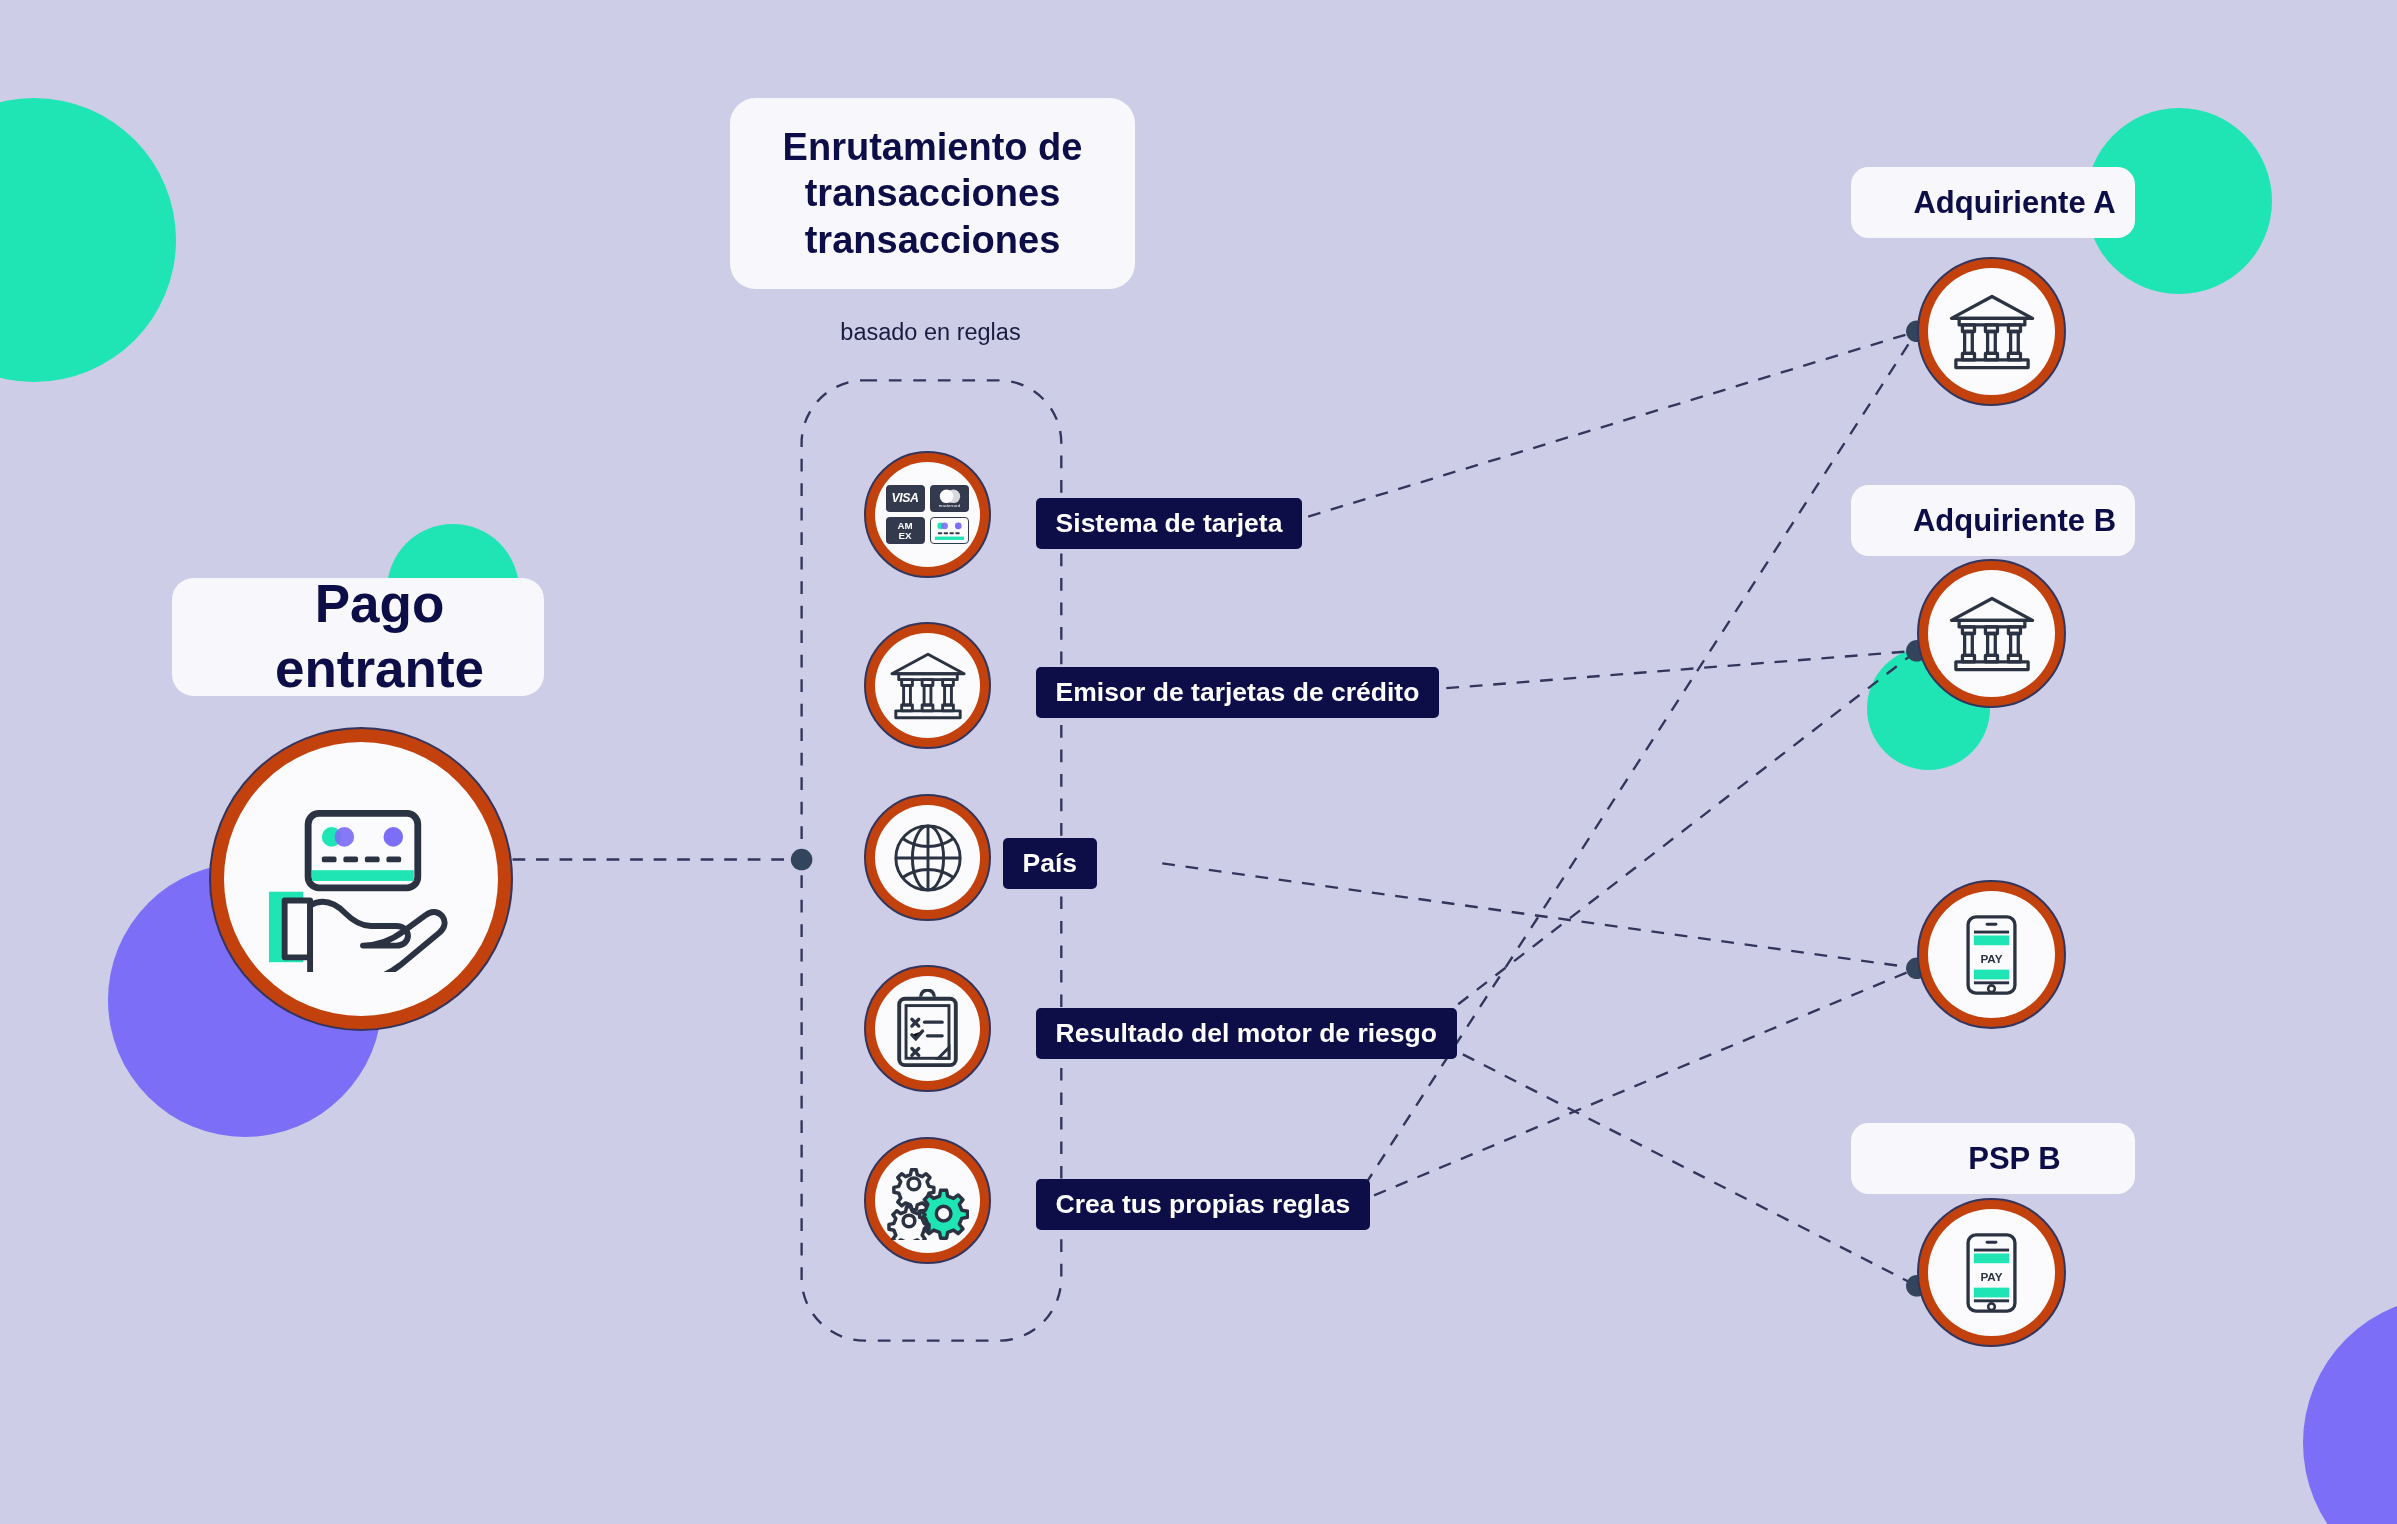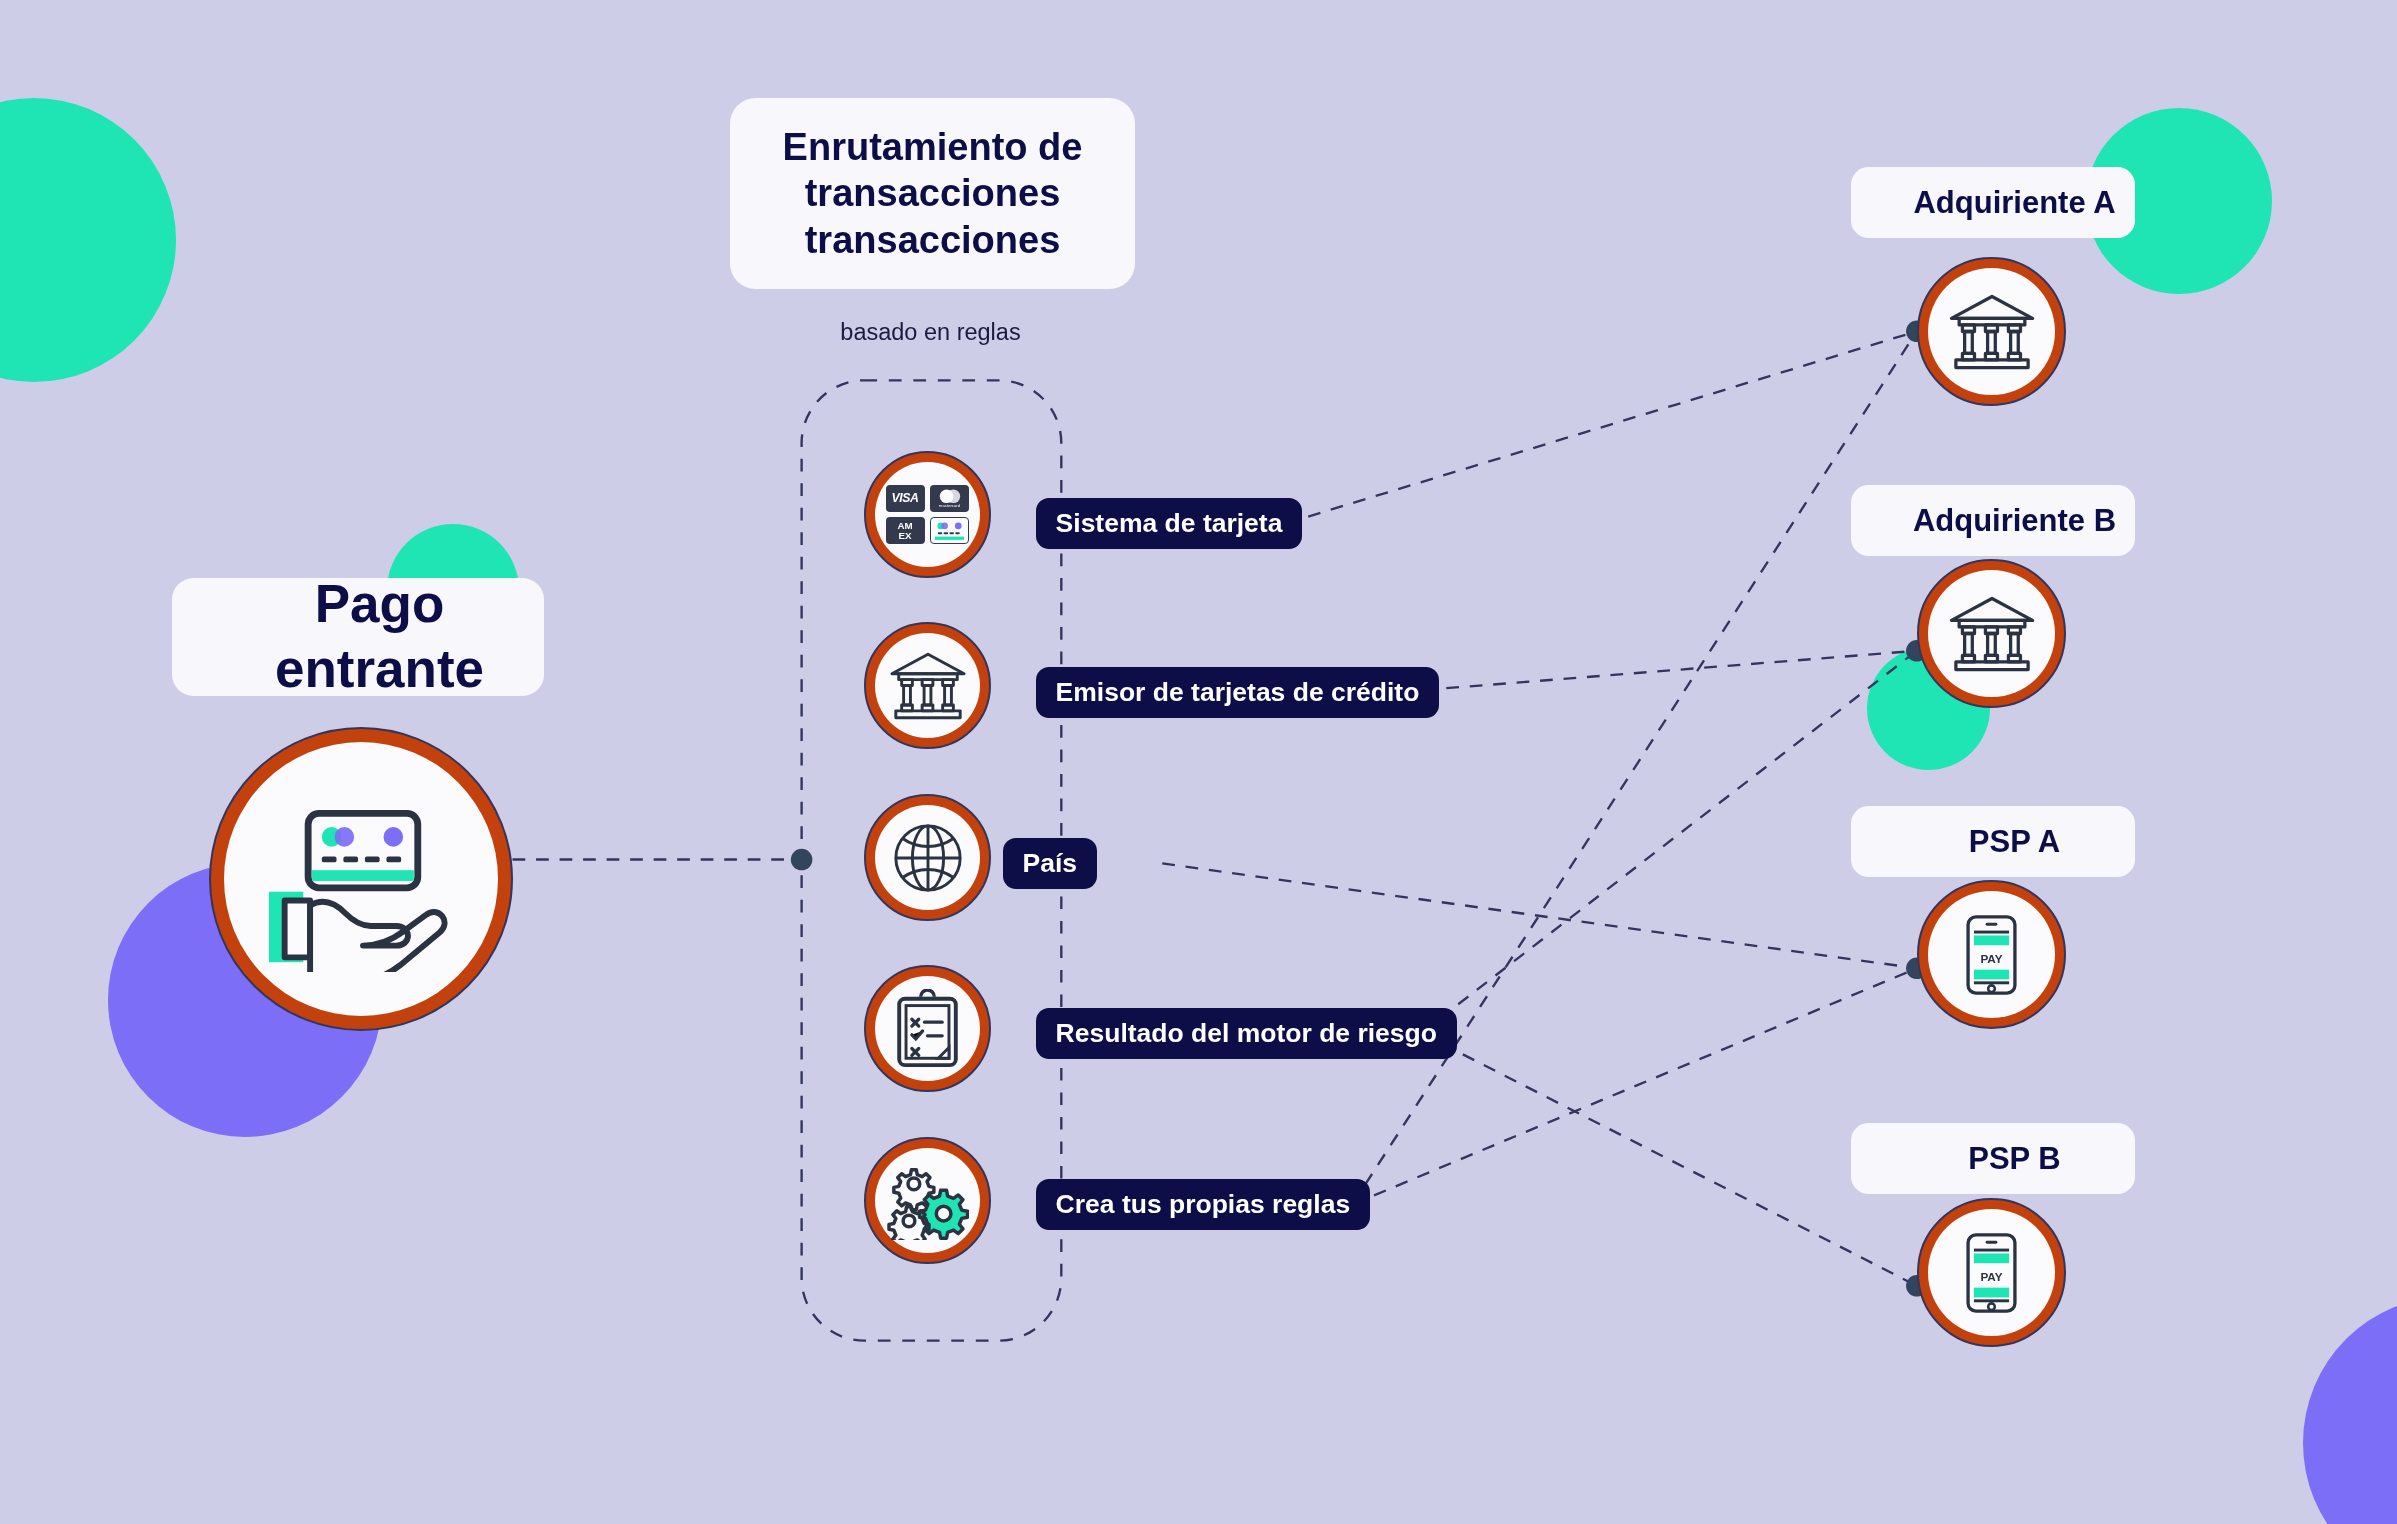--- a/index.html
+++ b/index.html
@@ -93,21 +93,21 @@
   #d-acq-a { top: 257px; }
   #d-acq-b { top: 559px; }
   #d-psp-a { top: 880px; }
   #d-psp-b { top: 1198px; }
 
   
   .rule-pill {
     position: absolute;
     background: #0d0d47;
     color: #ffffff;
-    border-radius: 13px;
+    border-radius: 5px;
     font-size: 26.5px;
     font-weight: bold;
     display: flex; align-items: center; justify-content: center;
     padding: 0 19.6px;
     height: 51px;
     white-space: nowrap;
   }
   #p-scheme { left: 1036px; top: 498px; }
   #p-issuer { left: 1036px; top: 667px; }
   #p-country{ left: 1003px; top: 838px; }
@@ -301,21 +301,20 @@
   </div>
 
   <div class="rule-pill" id="p-scheme">Sistema de tarjeta</div>
   <div class="rule-pill" id="p-issuer">Emisor de tarjetas de crédito</div>
   <div class="rule-pill" id="p-country">País</div>
   <div class="rule-pill" id="p-rules">Crea tus propias reglas</div>
   <div class="rule-pill" id="p-risk">Resultado del motor de riesgo</div>
 
   <div class="card-label dest-label" id="acq-a-label">Adquiriente A</div>
   <div class="card-label dest-label" id="acq-b-label">Adquiriente B</div>
-  <div class="card-label dest-label" id="psp-a-label">PSP A</div>
   <div class="card-label dest-label" id="psp-b-label">PSP  B</div>
 
   <div class="icon-circle dest-circle" id="d-acq-a">
     <svg width="90" height="81" viewBox="0 0 82 74">
       <g fill="none" stroke="#2b3242" stroke-width="3" stroke-linejoin="round">
         <path d="M4 25 L41 5 L78 25 Z"></path>
         <rect x="11" y="25" width="60" height="6"></rect>
         <rect x="14" y="31" width="11" height="6"></rect>
           <rect x="16" y="37" width="7" height="20"></rect>
           <rect x="14" y="57" width="11" height="6"></rect>

